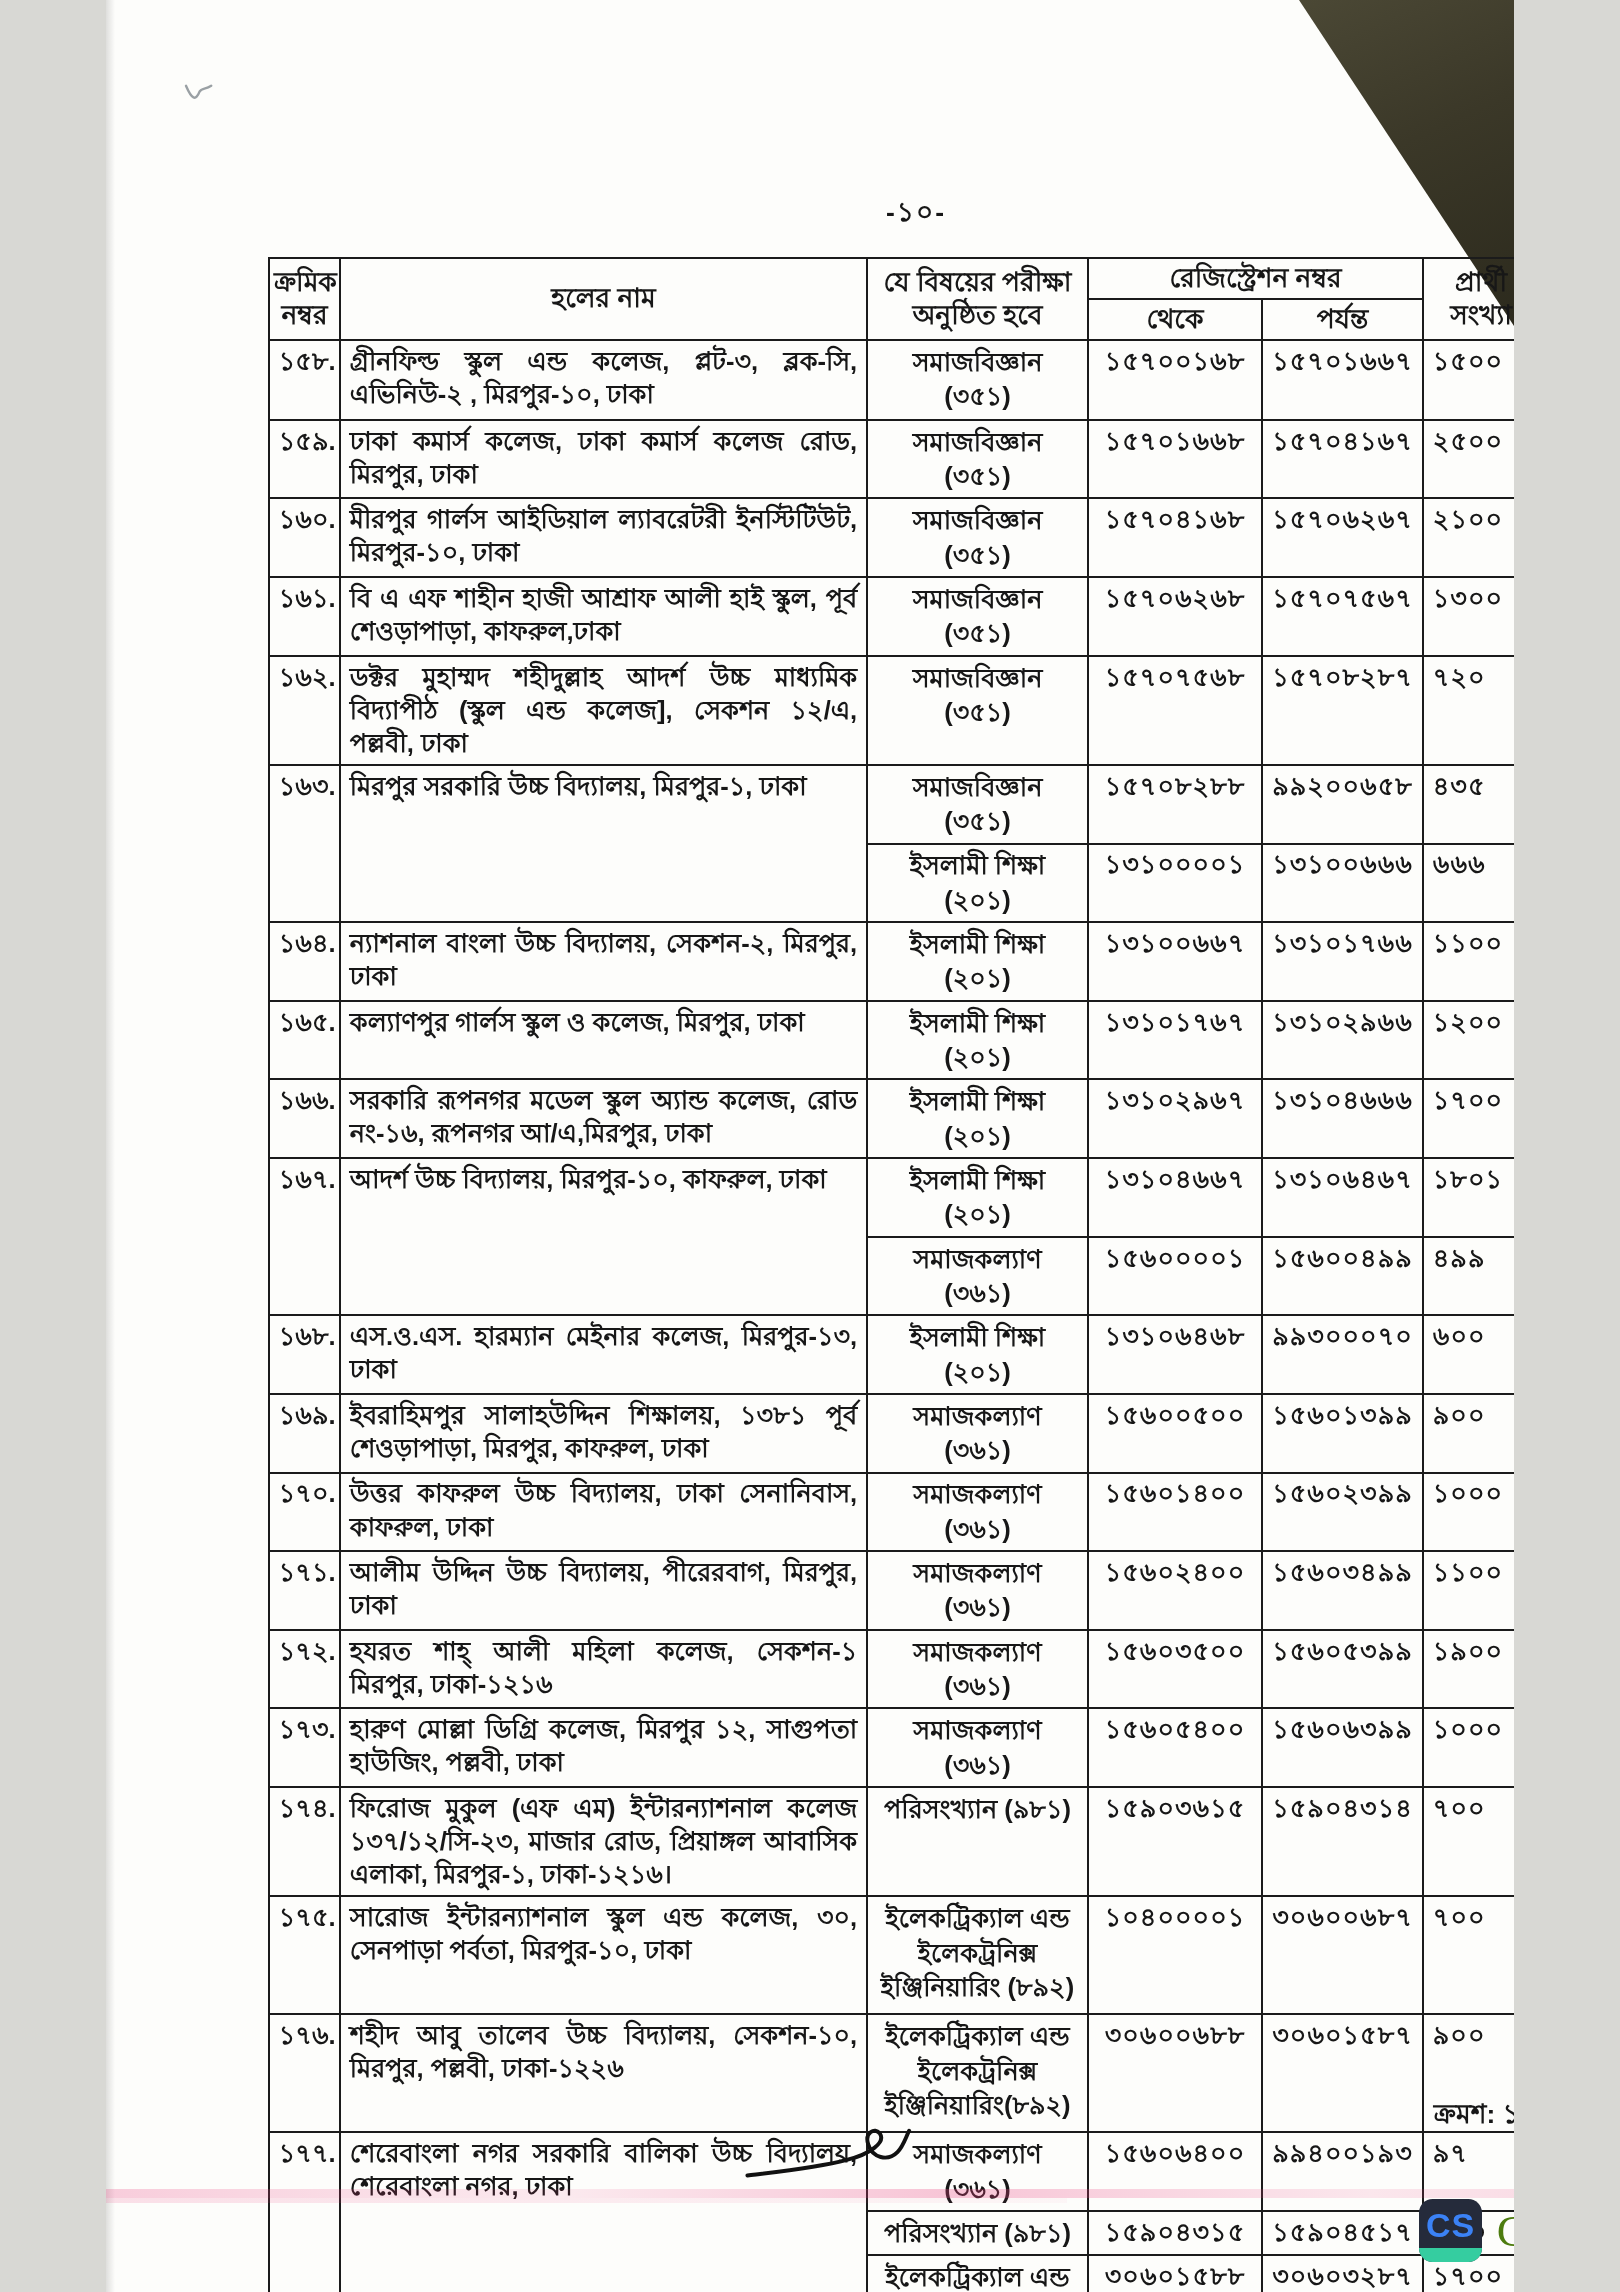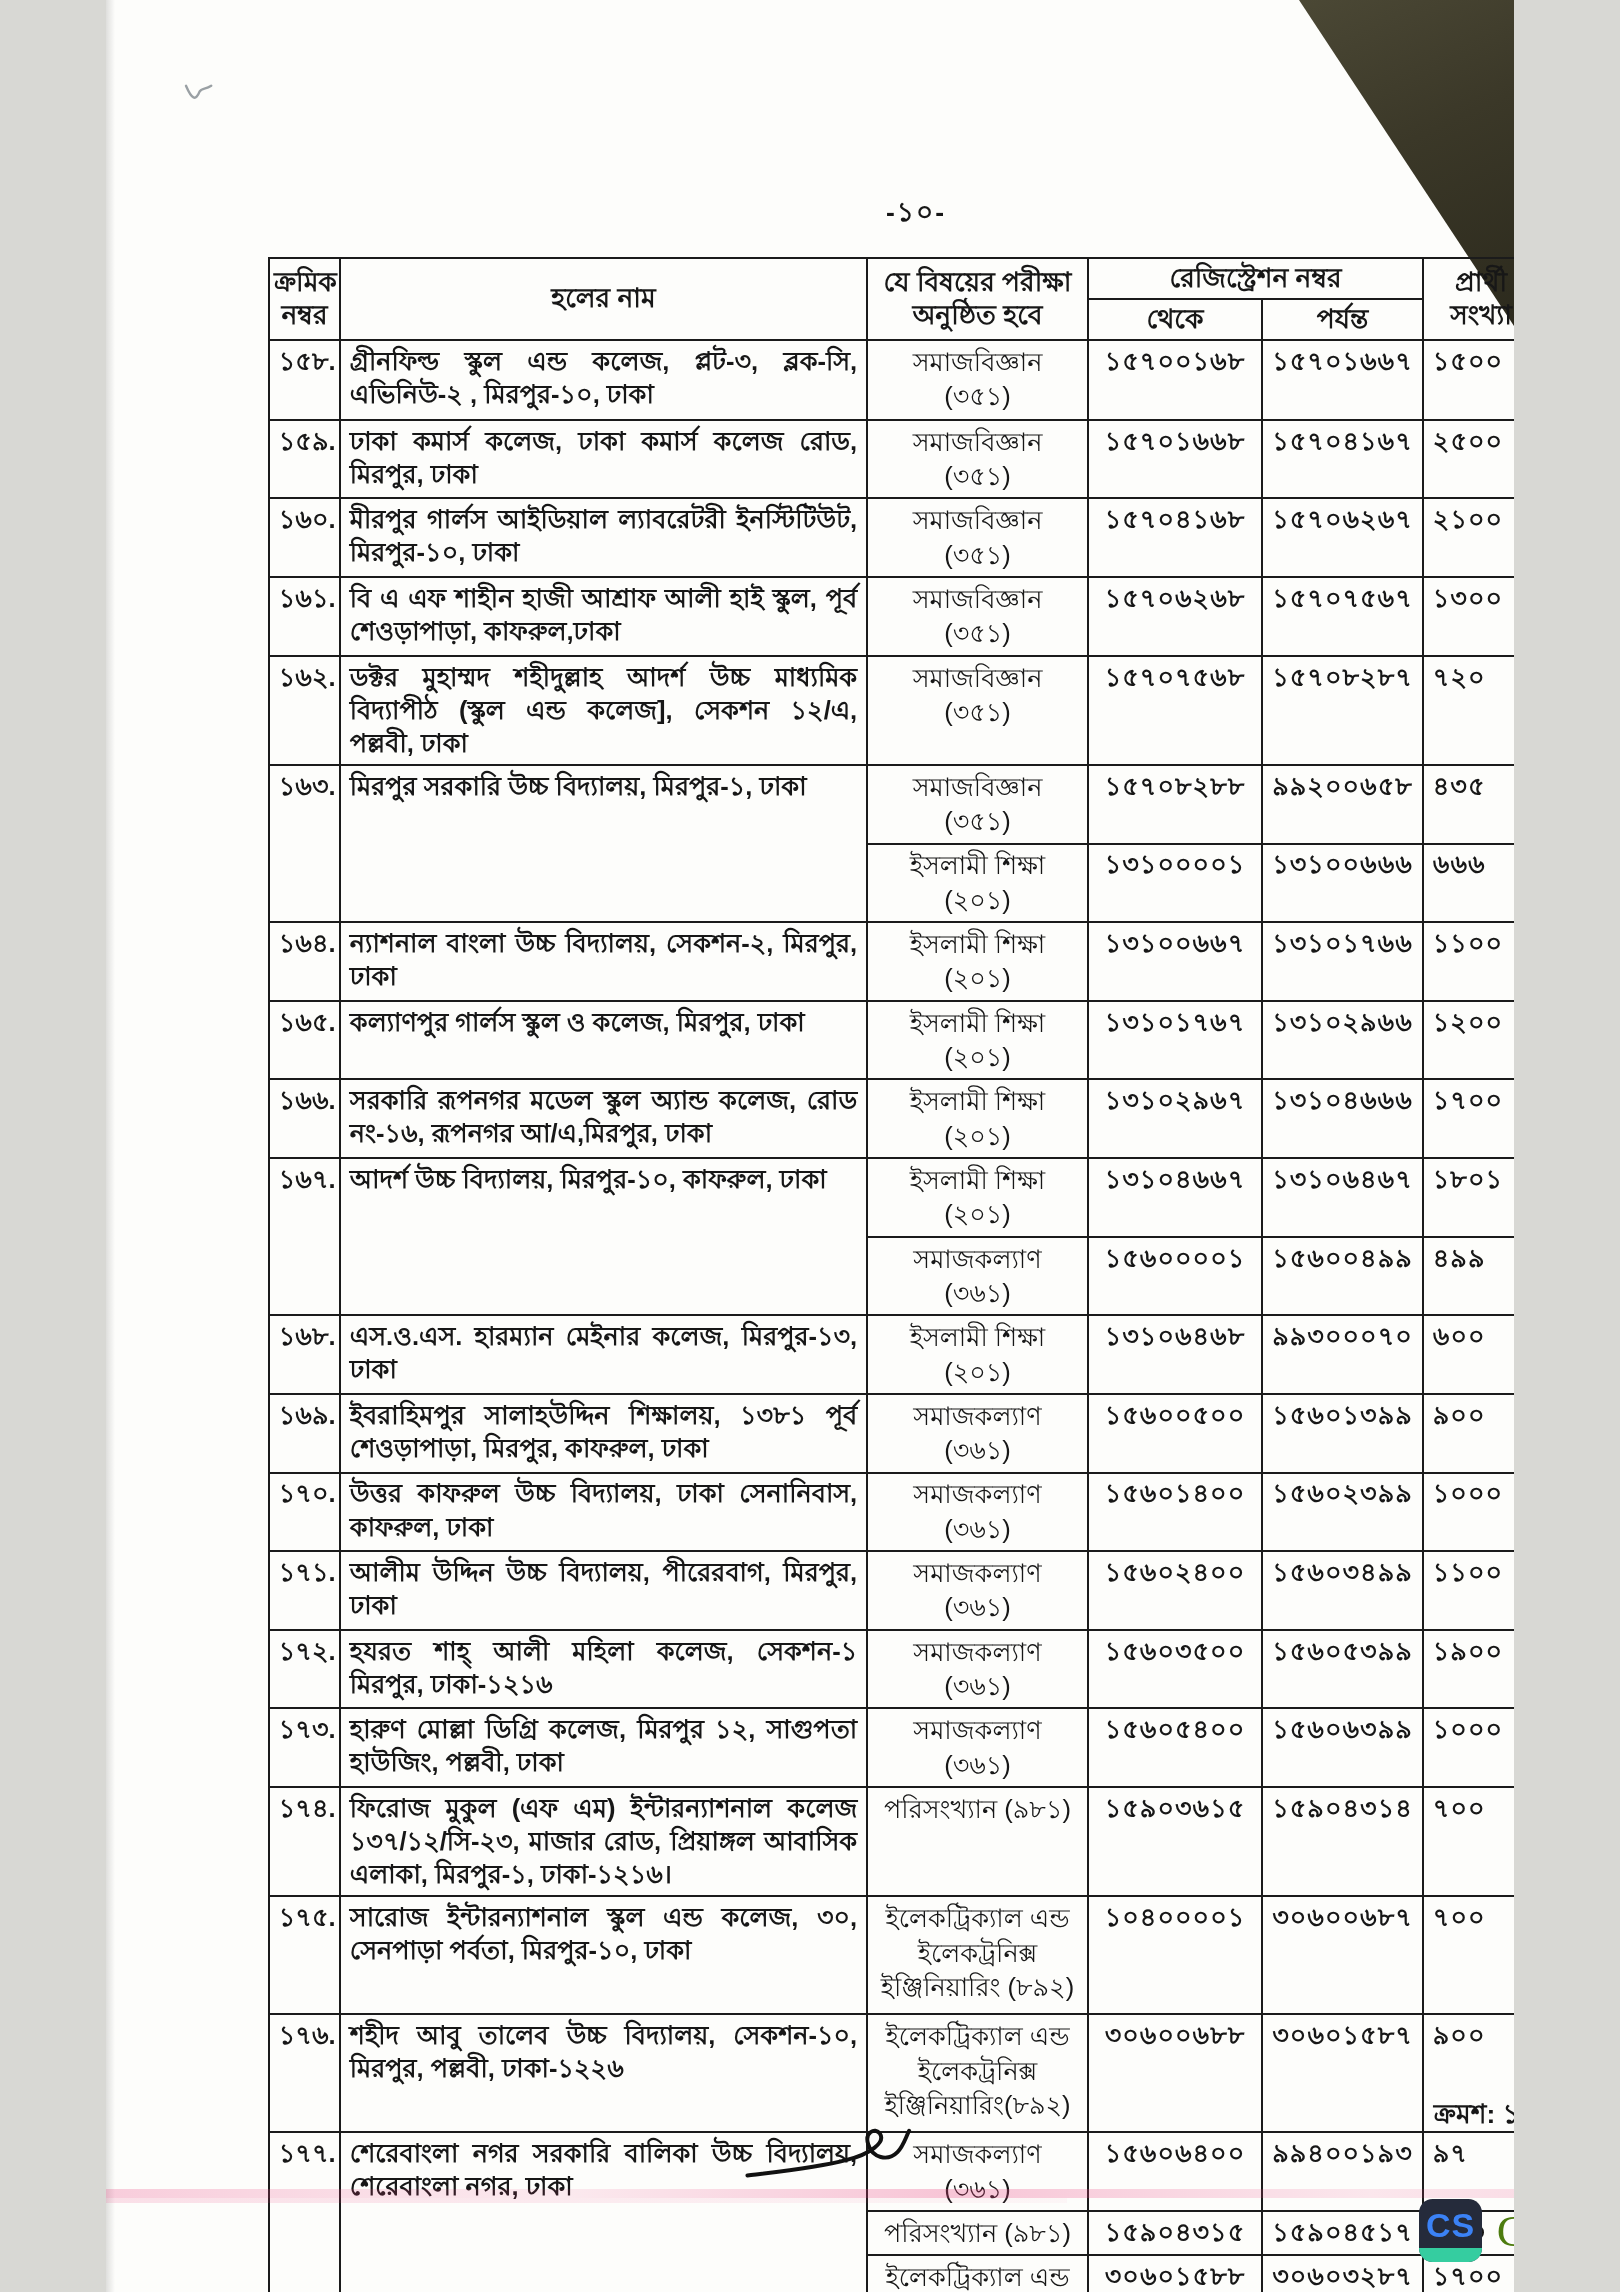--- a/index.html
+++ b/index.html
@@ -21,21 +21,21 @@
     border-collapse:collapse;table-layout:fixed;}
   th,td{border:2px solid #1b1b1b;padding:3.9px 8.8px;vertical-align:top;
     overflow:hidden;}
   thead th{font-weight:bold;text-align:center;font-size:26.5px;line-height:1.25;
     padding:2.9px 3.9px;vertical-align:middle;}
   thead tr:nth-child(1){height:39px;}
   thead tr:nth-child(2){height:29px;}
   td{font-size:25.5px;line-height:1.3;}
   .serial{text-align:center;font-weight:bold;}
   .hall{text-align:justify;text-align-last:left;font-weight:bold;}
-  .subject{text-align:center;white-space:pre-line;font-weight:normal;line-height:1.35;}
+  .subject{text-align:center;white-space:pre-line;font-weight:bold;line-height:1.35;}
   .num{text-align:center;font-weight:bold;letter-spacing:1px;}
   .cand{text-align:left;font-weight:bold;letter-spacing:1px;}
   .pre{white-space:pre-line;}
 
   .continuation{position:absolute;top:2094px;left:1157px;width:274px;
     text-align:right;font-size:26.5px;font-weight:bold;}
   .signature{position:absolute;left:635px;top:2119px;}
   .pink-streak{position:absolute;left:0;top:2189px;width:1620px;height:8.8px;
     background:linear-gradient(90deg,rgba(234,66,128,.26),rgba(234,66,128,.10) 28%,
       rgba(234,66,128,.30) 52%,rgba(234,66,128,.12) 78%,rgba(234,66,128,.24));}

